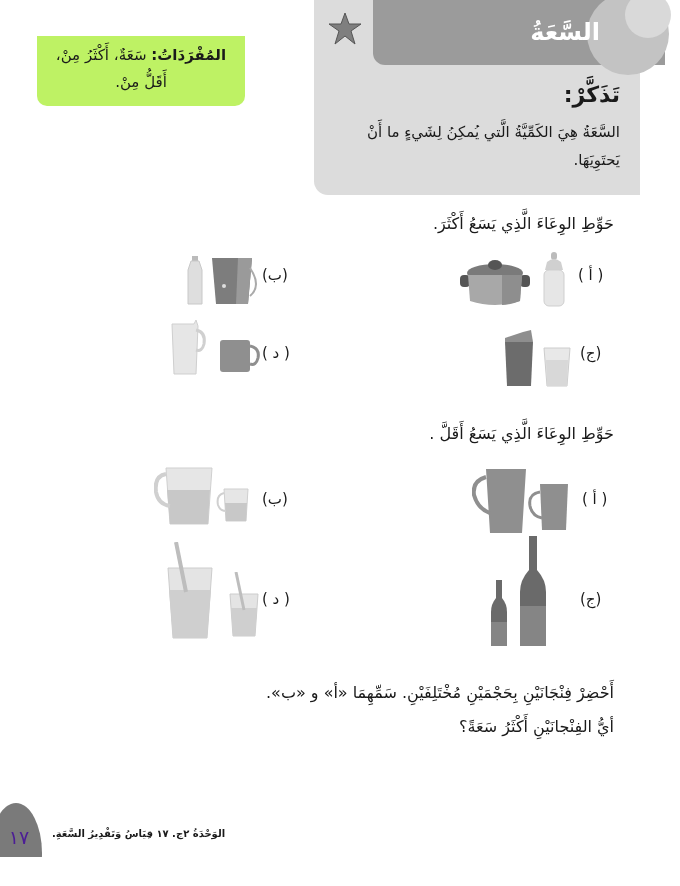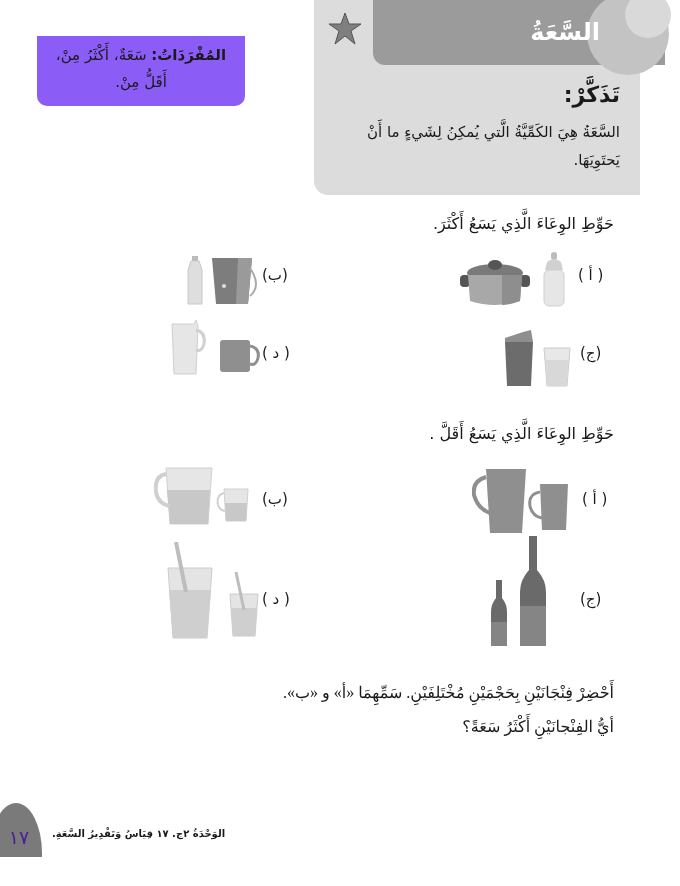--- a/index.html
+++ b/index.html
@@ -3,21 +3,21 @@
 <meta charset="utf-8">
 <style>
   * { box-sizing: border-box; margin: 0; padding: 0; }
   html, body { width: 680px; height: 886px; background: #ffffff; overflow: hidden; }
   body { position: relative; font-family: "DejaVu Sans", sans-serif; color: #1a1a1a; }
   .rtl { direction: rtl; unicode-bidi: embed; }
 
   
   .vocab {
     position: absolute; left: 37px; top: 36px; width: 208px; height: 70px;
-    background: #8b5cf6; border-radius: 0 0 10px 10px;
+    background: #bef264; border-radius: 0 0 10px 10px;
     padding: 6px 2px; text-align: center; font-size: 15px; line-height: 27px;
   }
   .vocab .line1 { display: block; }
   .vocab .term { font-weight: bold; }
 
   
   .remember {
     position: absolute; left: 314px; top: 0; width: 326px; height: 195px;
     background: #dcdcdc; border-radius: 0 0 0 14px;
   }
@@ -47,21 +47,21 @@
   }
 
   
   .q-heading { position: absolute; right: 66px; font-size: 16px; text-align: right; white-space: nowrap; }
   .opt-label { position: absolute; font-size: 15px; white-space: nowrap; }
 
   .img { position: absolute; }
 
   
   .activity {
-    position: absolute; right: 66px; top: 676px; width: 420px; font-size: 16px; line-height: 34px; text-align: right; font-family: Liberation Serif, serif;
+    position: absolute; right: 66px; top: 676px; width: 420px; font-size: 16px; line-height: 34px; text-align: right;
   }
   .page-circle-wrap { position: absolute; left: -10px; top: 803px; width: 52px; height: 54px; overflow: hidden; }
   .page-circle-wrap .dot { position: absolute; left: 0; top: 0; width: 52px; height: 100px; border-radius: 50%; background: #7a7a7a; }
   .page-num { position: absolute; left: 2px; top: 826px; width: 34px; text-align: center; color: #4c1d95; font-size: 19px; }
   .footer-text { position: absolute; left: 52px; top: 828px; font-size: 10px; white-space: nowrap; font-weight: bold; }
 </style>
 </head>
 <body>
 
 <div class="vocab rtl">

